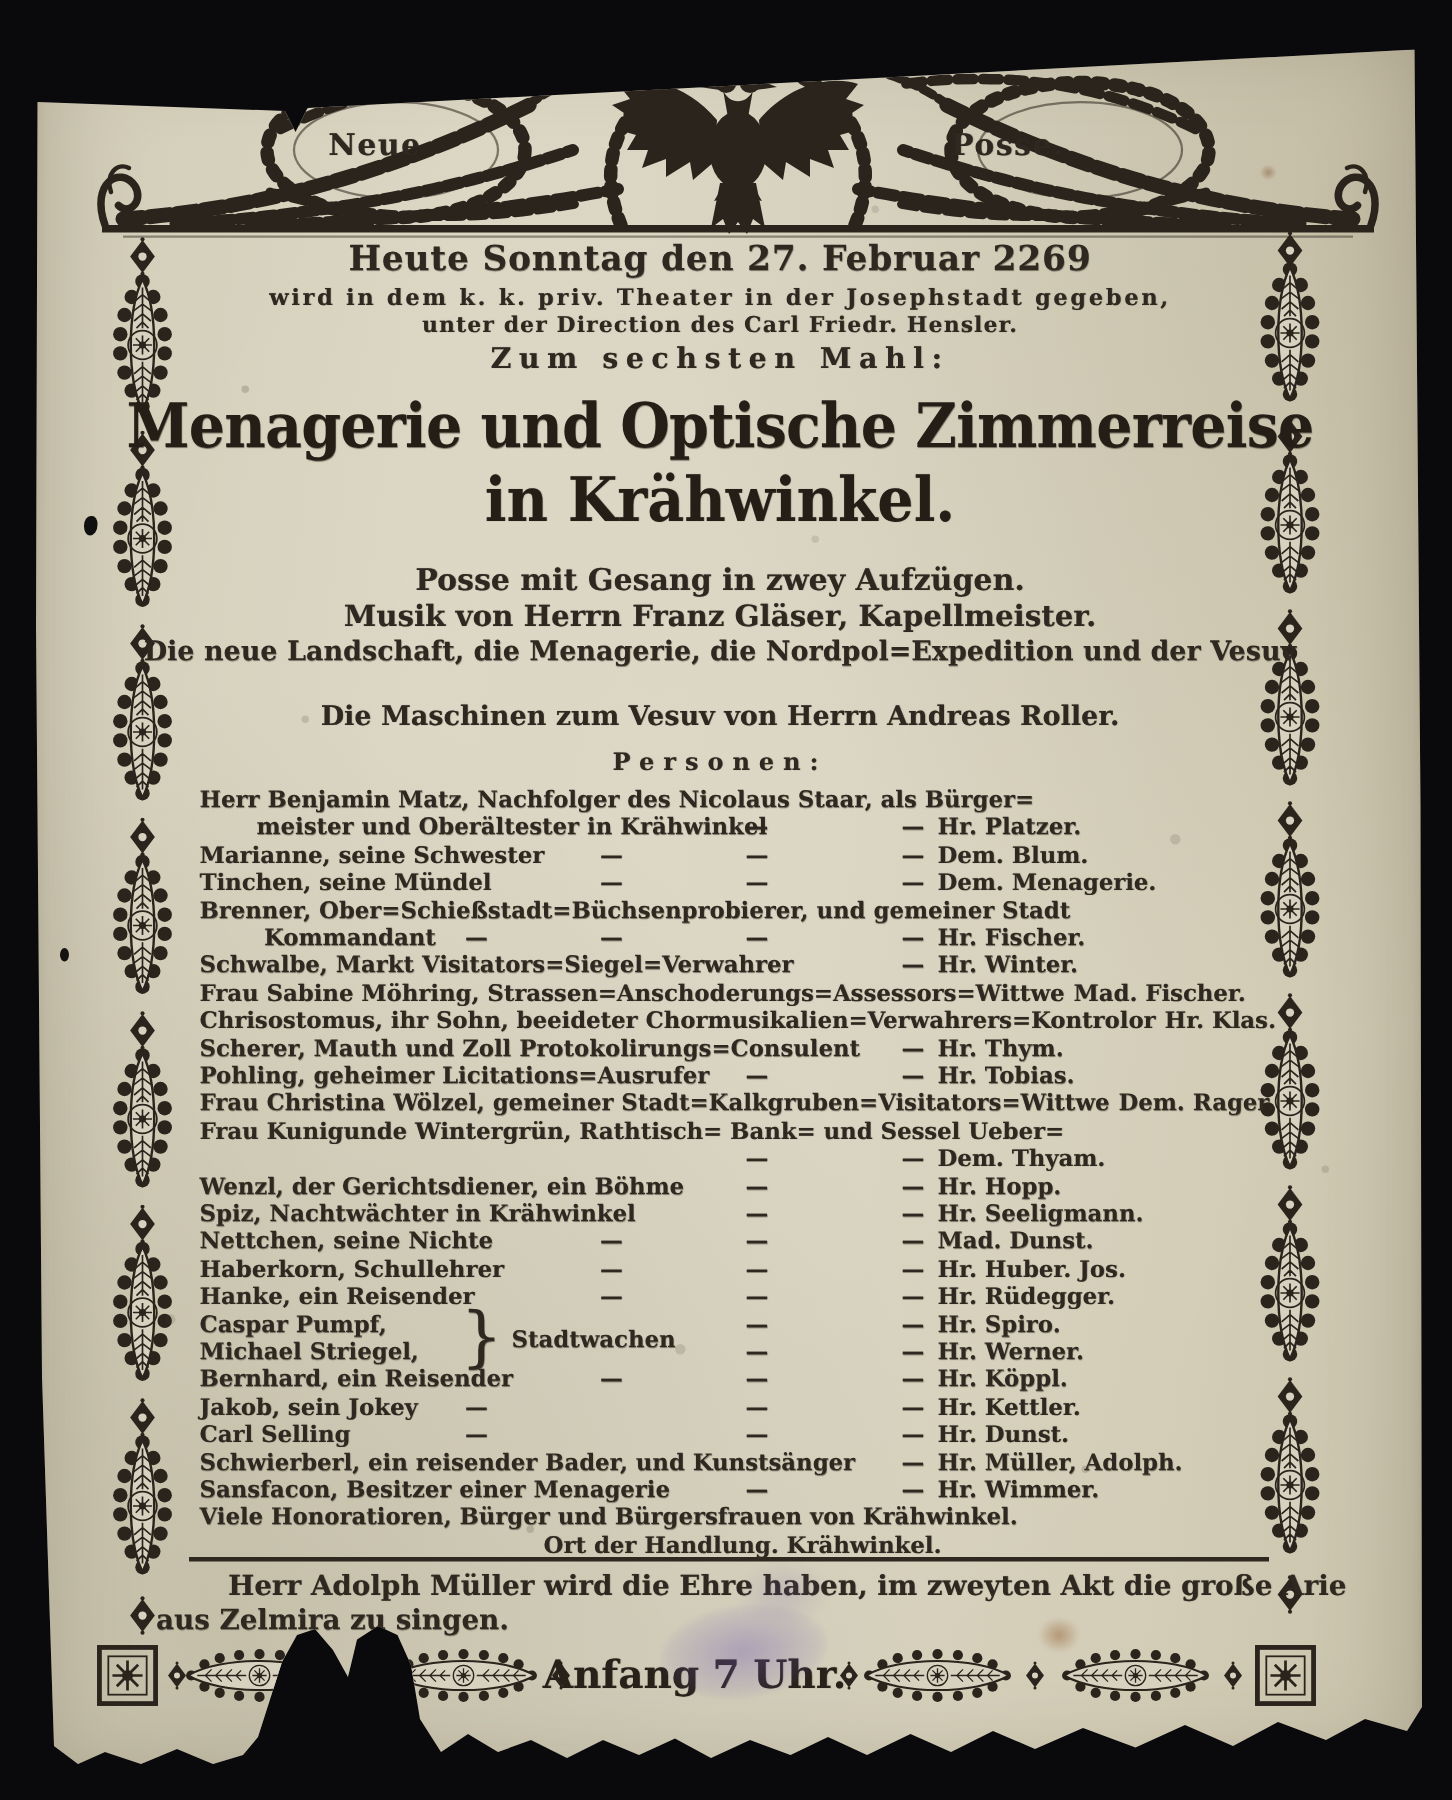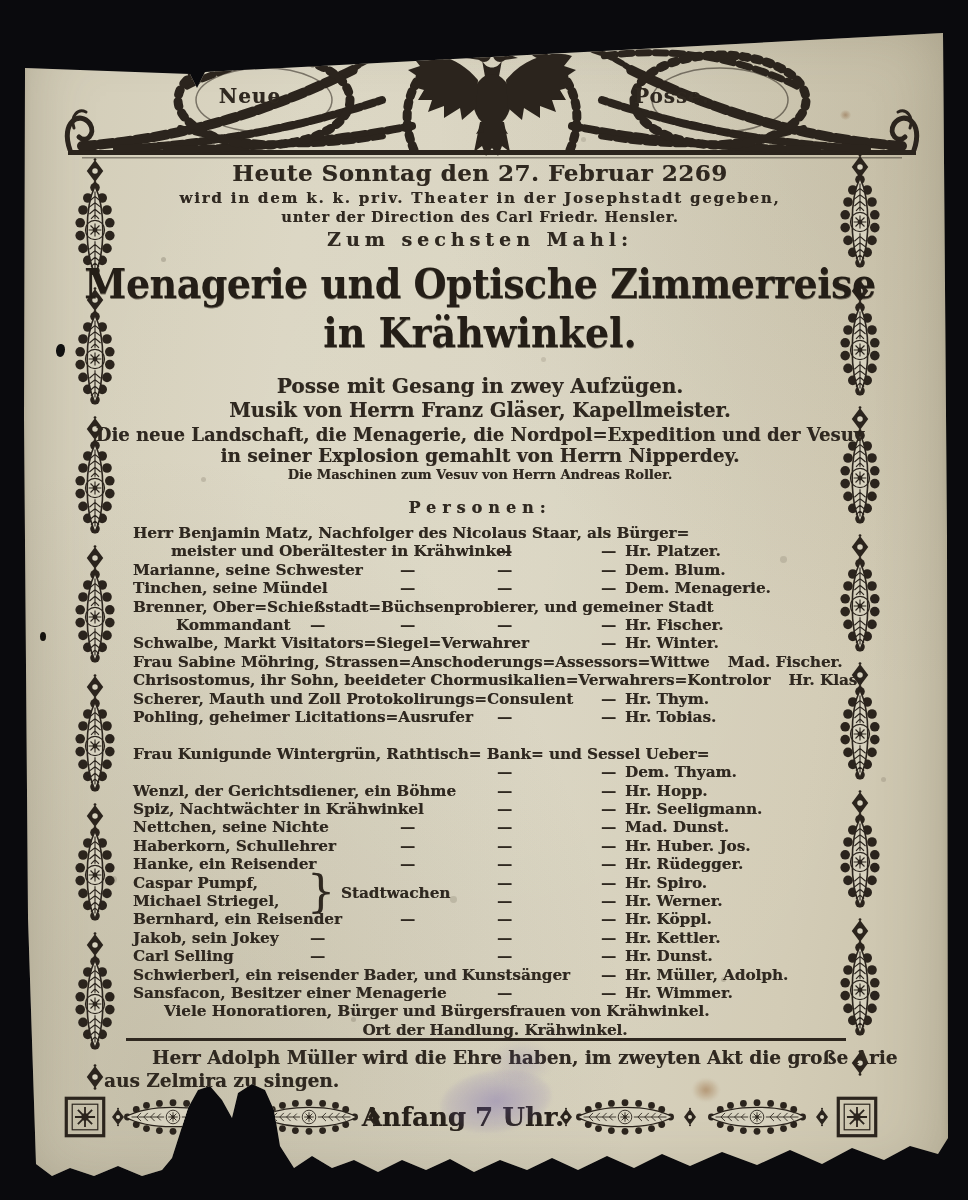--- a/index.html
+++ b/index.html
@@ -34,29 +34,29 @@
   .date-line{top:141px;font-size:23px;letter-spacing:.5px;}
   .venue-line{top:171px;font-size:15px;letter-spacing:1.8px;}
   .direction-line{top:190px;font-size:14.5px;letter-spacing:.8px;}
   .mahl-line{top:210px;font-size:19px;letter-spacing:5px;}
   .title1{top:243px;font-size:38px;letter-spacing:-.5px;color:#241e17;transform:scaleY(1.08);}
   .title2{top:292px;font-size:38px;color:#241e17;transform:scaleY(1.08);}
   .genre-line{top:356px;font-size:20px;}
   .music-line{top:381px;font-size:19.5px;}
   .scen1-line{top:406px;font-size:18px;}
   .scen2-line{top:427px;font-size:18.5px;}
-  .mach-line{top:449px;font-size:13px;}
+  .mach-line{top:449px;font-size:18px;}
   .personen{top:480px;font-size:16px;letter-spacing:6px;}
 
   .cast{position:absolute;left:111px;top:506px;width:724px;height:520px;font-size:15.2px;}
   .crow{position:absolute;left:0;width:100%;height:18px;white-space:nowrap;}
   .crow.ctr{text-align:center;}
   .dash{position:absolute;font-weight:bold;}
   .actor{position:absolute;left:492px;}
-  .iactor{margin-left:18px;}
+  .iactor{margin-left:6px;}
   .brace{position:absolute;left:174px;top:342px;font-size:44px;font-weight:normal;}
   .brace-label{position:absolute;left:208px;top:360px;font-size:15.2px;}
 
   .rule{position:absolute;left:104px;top:1020px;width:720px;height:2.5px;background:#2f2820;}
   .adolph1{position:absolute;left:130px;top:1029px;font-size:18.5px;white-space:nowrap;}
   .adolph2{position:absolute;left:82px;top:1052px;font-size:18.5px;white-space:nowrap;}
   .anfang{position:absolute;left:316px;top:1084px;width:250px;text-align:center;font-size:26px;white-space:nowrap;color:#27211a;}
 
   .oval-label{position:absolute;top:66px;width:124px;text-align:center;font-size:20px;letter-spacing:1px;}
   .oval-label.neue{left:166px;}
@@ -238,53 +238,53 @@
   <div class="t venue-line">wird in dem k. k. priv. Theater in der Josephstadt gegeben,</div>
   <div class="t direction-line">unter der Direction des Carl Friedr. Hensler.</div>
   <div class="t mahl-line">Zum sechsten Mahl:</div>
 
   <div class="t title1">Menagerie und Optische Zimmerreise</div>
   <div class="t title2">in Krähwinkel.</div>
 
   <div class="t genre-line">Posse mit Gesang in zwey Aufzügen.</div>
   <div class="t music-line">Musik von Herrn Franz Gläser, Kapellmeister.</div>
   <div class="t scen1-line">Die neue Landschaft, die Menagerie, die Nordpol=Expedition und der Vesuv</div>
-  <div class="t scen2-line">in seiner Explosion gemahlt von Herrn Nipperdey.</div>
   <div class="t mach-line">Die Maschinen zum Vesuv von Herrn Andreas Roller.</div>
 
   <div class="t personen">Personen:</div>
   <div class="cast">
     <span class="brace">}</span>
     <span class="brace-label">Stadtwachen</span>
   <div class="crow" style="top: 0px;"><span class="role">Herr Benjamin Matz, Nachfolger des Nicolaus Staar, als Bürger=</span></div>
       <div class="crow" style="top: 18.4px;"><span class="role" style="margin-left: 38px;">meister und Oberältester in Krähwinkel</span><span class="dash" style="left: 364px;">—</span><span class="dash" style="left: 468px;">—</span><span class="actor">Hr. Platzer.</span></div>
       <div class="crow" style="top: 36.8px;"><span class="role">Marianne, seine Schwester</span><span class="dash" style="left: 267px;">—</span><span class="dash" style="left: 364px;">—</span><span class="dash" style="left: 468px;">—</span><span class="actor">Dem. Blum.</span></div>
       <div class="crow" style="top: 55.2px;"><span class="role">Tinchen, seine Mündel</span><span class="dash" style="left: 267px;">—</span><span class="dash" style="left: 364px;">—</span><span class="dash" style="left: 468px;">—</span><span class="actor">Dem. Menagerie.</span></div>
       <div class="crow" style="top: 73.6px;"><span class="role">Brenner, Ober=Schießstadt=Büchsenprobierer, und gemeiner Stadt</span></div>
       <div class="crow" style="top: 92px;"><span class="role" style="margin-left: 43px;">Kommandant</span><span class="dash" style="left: 177px;">—</span><span class="dash" style="left: 267px;">—</span><span class="dash" style="left: 364px;">—</span><span class="dash" style="left: 468px;">—</span><span class="actor">Hr. Fischer.</span></div>
       <div class="crow" style="top: 110.4px;"><span class="role">Schwalbe, Markt Visitators=Siegel=Verwahrer</span><span class="dash" style="left: 468px;">—</span><span class="actor">Hr. Winter.</span></div>
       <div class="crow" style="top: 128.8px;"><span class="role">Frau Sabine Möhring, Strassen=Anschoderungs=Assessors=Wittwe</span><span class="iactor">Mad. Fischer.</span></div>
       <div class="crow" style="top: 147.2px;"><span class="role">Chrisostomus, ihr Sohn, beeideter Chormusikalien=Verwahrers=Kontrolor</span><span class="iactor">Hr. Klas.</span></div>
       <div class="crow" style="top: 165.6px;"><span class="role">Scherer, Mauth und Zoll Protokolirungs=Consulent</span><span class="dash" style="left: 468px;">—</span><span class="actor">Hr. Thym.</span></div>
       <div class="crow" style="top: 184px;"><span class="role">Pohling, geheimer Licitations=Ausrufer</span><span class="dash" style="left: 364px;">—</span><span class="dash" style="left: 468px;">—</span><span class="actor">Hr. Tobias.</span></div>
+      <div class="crow" style="top: 202.4px;"><span class="role">Frau Christina Wölzel, gemeiner Stadt=Kalkgruben=Visitators=Wittwe</span><span class="iactor">Dem. Rager.</span></div>
       <div class="crow" style="top: 220.8px;"><span class="role">Frau Kunigunde Wintergrün, Rathtisch= Bank= und Sessel Ueber=</span></div>
       <div class="crow" style="top: 239.2px;"><span class="dash" style="left: 364px;">—</span><span class="dash" style="left: 468px;">—</span><span class="actor">Dem. Thyam.</span></div>
       <div class="crow" style="top: 257.6px;"><span class="role">Wenzl, der Gerichtsdiener, ein Böhme</span><span class="dash" style="left: 364px;">—</span><span class="dash" style="left: 468px;">—</span><span class="actor">Hr. Hopp.</span></div>
       <div class="crow" style="top: 276px;"><span class="role">Spiz, Nachtwächter in Krähwinkel</span><span class="dash" style="left: 364px;">—</span><span class="dash" style="left: 468px;">—</span><span class="actor">Hr. Seeligmann.</span></div>
       <div class="crow" style="top: 294.4px;"><span class="role">Nettchen, seine Nichte</span><span class="dash" style="left: 267px;">—</span><span class="dash" style="left: 364px;">—</span><span class="dash" style="left: 468px;">—</span><span class="actor">Mad. Dunst.</span></div>
       <div class="crow" style="top: 312.8px;"><span class="role">Haberkorn, Schullehrer</span><span class="dash" style="left: 267px;">—</span><span class="dash" style="left: 364px;">—</span><span class="dash" style="left: 468px;">—</span><span class="actor">Hr. Huber. Jos.</span></div>
       <div class="crow" style="top: 331.2px;"><span class="role">Hanke, ein Reisender</span><span class="dash" style="left: 267px;">—</span><span class="dash" style="left: 364px;">—</span><span class="dash" style="left: 468px;">—</span><span class="actor">Hr. Rüdegger.</span></div>
       <div class="crow" style="top: 349.6px;"><span class="role">Caspar Pumpf,</span><span class="dash" style="left: 364px;">—</span><span class="dash" style="left: 468px;">—</span><span class="actor">Hr. Spiro.</span></div>
       <div class="crow" style="top: 368px;"><span class="role">Michael Striegel,</span><span class="dash" style="left: 364px;">—</span><span class="dash" style="left: 468px;">—</span><span class="actor">Hr. Werner.</span></div>
       <div class="crow" style="top: 386.4px;"><span class="role">Bernhard, ein Reisender</span><span class="dash" style="left: 267px;">—</span><span class="dash" style="left: 364px;">—</span><span class="dash" style="left: 468px;">—</span><span class="actor">Hr. Köppl.</span></div>
       <div class="crow" style="top: 404.8px;"><span class="role">Jakob, sein Jokey</span><span class="dash" style="left: 177px;">—</span><span class="dash" style="left: 364px;">—</span><span class="dash" style="left: 468px;">—</span><span class="actor">Hr. Kettler.</span></div>
       <div class="crow" style="top: 423.2px;"><span class="role">Carl Selling</span><span class="dash" style="left: 177px;">—</span><span class="dash" style="left: 364px;">—</span><span class="dash" style="left: 468px;">—</span><span class="actor">Hr. Dunst.</span></div>
       <div class="crow" style="top: 441.6px;"><span class="role">Schwierberl, ein reisender Bader, und Kunstsänger</span><span class="dash" style="left: 468px;">—</span><span class="actor">Hr. Müller, Adolph.</span></div>
       <div class="crow" style="top: 460px;"><span class="role">Sansfacon, Besitzer einer Menagerie</span><span class="dash" style="left: 364px;">—</span><span class="dash" style="left: 468px;">—</span><span class="actor">Hr. Wimmer.</span></div>
-      <div class="crow" style="top: 478.4px;"><span class="role" style="margin-left: 31px;">Viele Honoratioren, Bürger und Bürgersfrauen von Krähwinkel.</span></div>
+      <div class="crow" style="top: 478.4px;"><span class="role" style="margin-left: 0;">Viele Honoratioren, Bürger und Bürgersfrauen von Krähwinkel.</span></div>
       <div class="crow ctr" style="top: 496.8px;"><span class="role">Ort der Handlung. Krähwinkel.</span></div>
     </div>
 
   <div class="rule"></div>
   <div class="adolph1">Herr Adolph Müller wird die Ehre haben, im zweyten Akt die große Arie</div>
   <div class="adolph2">aus Zelmira zu singen.</div>
 
   <svg class="orn" style="left:40px;top:1076px" width="848" height="50" viewBox="0 0 848 50">
     <use href="#csq" x="2" y="2" width="42" height="42"></use>
     <use href="#diam" x="48" y="13" width="16" height="20"></use>

